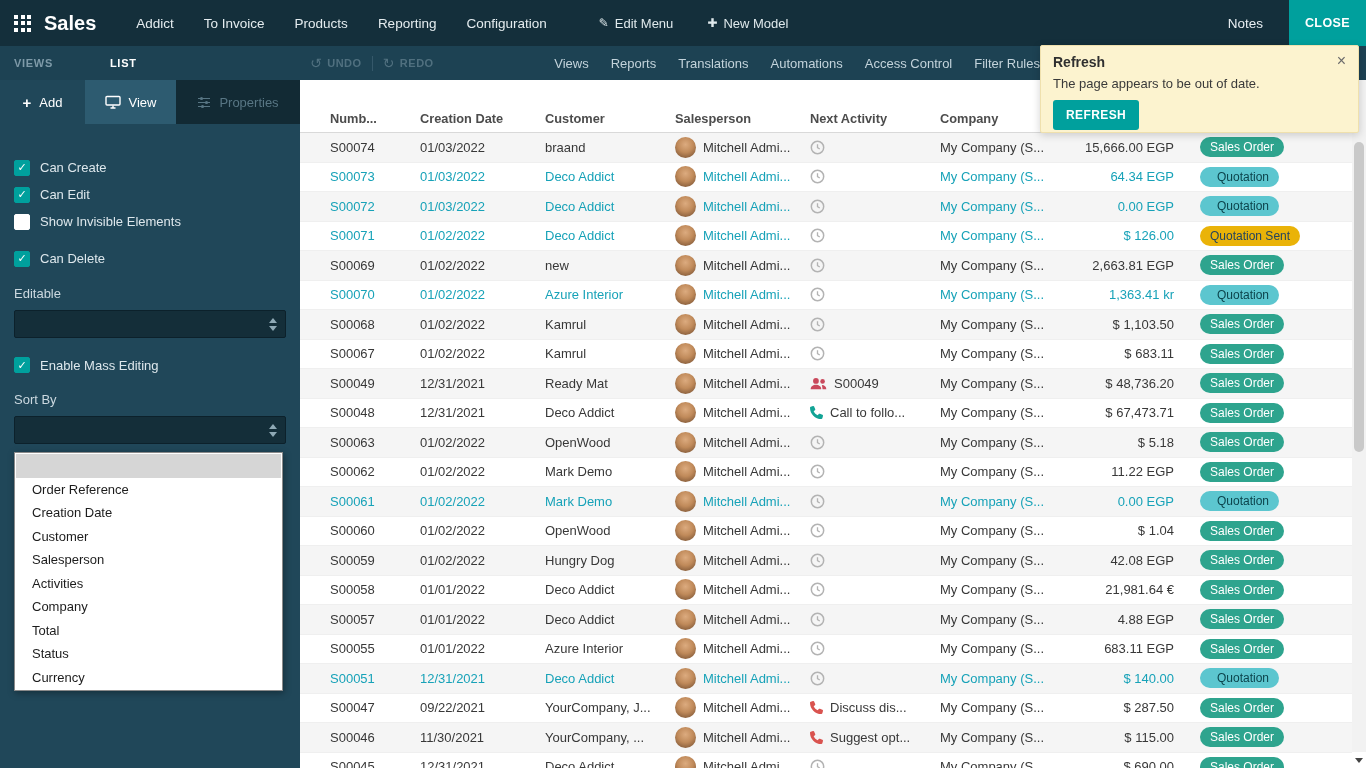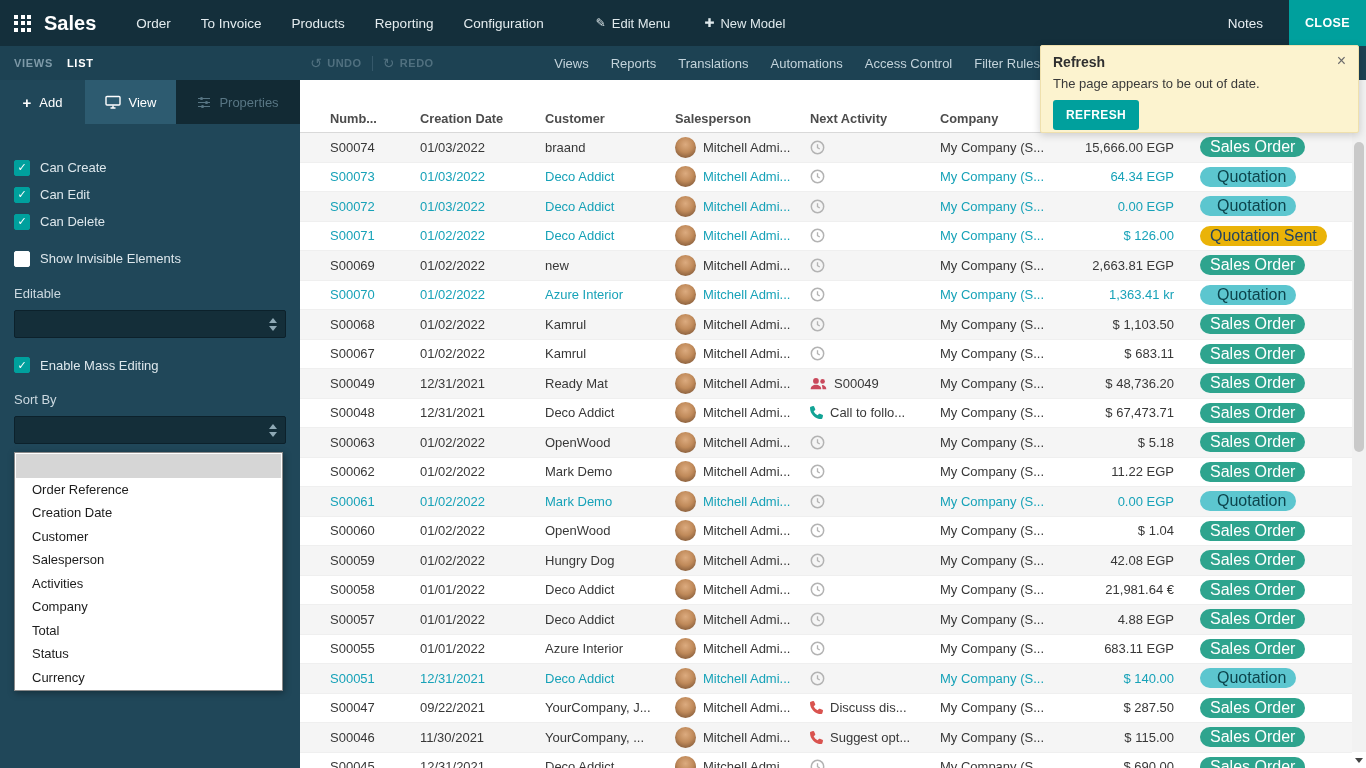--- a/index.html
+++ b/index.html
@@ -20,21 +20,21 @@
   .topbar-right{margin-left:auto;display:flex;align-items:center;height:100%;}
   .notes{font-size:13.5px;margin-right:26px;cursor:pointer;}
   .close-btn{height:100%;border:none;background:#00a09d;color:#fff;font-weight:bold;font-size:12.5px;
              padding:0 16px;cursor:pointer;letter-spacing:.4px;font-family:inherit;}
 
   
   .toolbar{position:absolute;left:0;top:46px;width:1366px;height:34px;background:#1d4253;z-index:9;}
   .views-group{position:absolute;left:14px;top:0;height:100%;display:flex;align-items:center;gap:14px;
                font-size:11px;font-weight:bold;letter-spacing:.7px;}
   .views-label{color:#7e9aa8;}
-  .list-label{color:#fff;}
+  .list-label{color:#fff;margin-left:43px;}
   .undo-redo{position:absolute;left:310px;top:0;height:100%;display:flex;align-items:center;gap:10px;
              font-size:11px;font-weight:bold;color:#50707f;letter-spacing:.5px;}
   .undo-redo .grp{display:flex;align-items:center;gap:5px;cursor:default;}
   .undo-redo .sep{width:1px;height:15px;background:#35586a;}
   .ur-icon{font-size:14px;font-weight:normal;}
   .studio-tabs{position:absolute;right:326px;top:0;height:100%;display:flex;align-items:center;gap:22px;
                font-size:13px;color:#c3d3db;}
   .studio-tab{cursor:pointer;white-space:nowrap;}
 
   
@@ -83,21 +83,21 @@
            vertical-align:middle;border-bottom:1px solid #efefef;}
   tbody tr{cursor:pointer;}
   tbody tr:nth-of-type(odd){background:#f5f5f5;}
   td.col-total{text-align:right;padding-right:6px;}
   td.col-status{padding-left:20px;}
   tr[data-highlight="true"] td{color:#17a2b8;}
   .cell-flex{display:flex;align-items:center;gap:7px;height:100%;overflow:hidden;}
   .avatar{width:21px;height:21px;border-radius:50%;flex:0 0 auto;
           background:radial-gradient(circle at 50% 36%,#dcab7f 0%,#c08a5a 46%,#6e4a2e 100%);}
   .sales-name{overflow:hidden;}
-  .badge{display:inline-block;padding:2px 10px;border-radius:11px;font-size:16px;line-height:16px;text-align:center;}
+  .badge{display:inline-block;padding:2px 10px;border-radius:11px;font-size:12px;line-height:16px;text-align:center;}
   .badge:empty{display:none;}
   .badge[data-status="order"]{background:#2ea48e;color:#fff;}
   .badge[data-status="quotation"]{background:#5cc6cf;color:#0c444c;padding-left:17px;}
   .badge[data-status="sent"]{background:#eab308;color:#24445f;}
   .act-icon{display:none;align-items:center;flex:0 0 auto;}
   td.col-activity[data-icon="clock"] .icon-clock{display:inline-flex;color:#b3b3b3;}
   td.col-activity[data-icon="people-red"] .icon-people{display:inline-flex;color:#c9485b;}
   td.col-activity[data-icon="phone-teal"] .icon-phone{display:inline-flex;color:#12a395;}
   td.col-activity[data-icon="phone-red"] .icon-phone{display:inline-flex;color:#d9534f;}
 
@@ -138,21 +138,21 @@
         <span></span>
         <span></span>
         <span></span>
         <span></span>
         <span></span>
         <span></span>
     </div>
     <div class="app-title">Sales</div>
     <nav class="top-menus">
 
-    <span class="top-menu">Order</span>
+    <span class="top-menu">Addict</span>
         <span class="top-menu">To Invoice</span>
         <span class="top-menu">Products</span>
         <span class="top-menu">Reporting</span>
         <span class="top-menu">Configuration</span>
       </nav>
     <div class="studio-actions">
       <span class="studio-action">
         <span class="glyph-icon">✎</span>
         <span>Edit Menu</span>
       </span>
@@ -228,28 +228,28 @@
           <label class="side-check" data-checked="true">
             <span class="box"></span>
             <span class="lbl">Can Create</span>
           </label>
 
           <label class="side-check" data-checked="true">
             <span class="box"></span>
             <span class="lbl">Can Edit</span>
           </label>
 
+          <label class="side-check" data-checked="false">
+            <span class="box"></span>
+            <span class="lbl">Show Invisible Elements</span>
+          </label>
+
           <label class="side-check" data-checked="true">
             <span class="box"></span>
             <span class="lbl">Can Delete</span>
-          </label>
-
-          <label class="side-check" data-checked="false">
-            <span class="box"></span>
-            <span class="lbl">Show Invisible Elements</span>
           </label>
         </div>
 
       <div class="field-label">Editable</div>
       <div class="side-select">
         <span class="sel-value"></span>
         <span class="sel-chevrons">
             <i class="chev-up"></i>
             <i class="chev-down"></i>
           </span>

